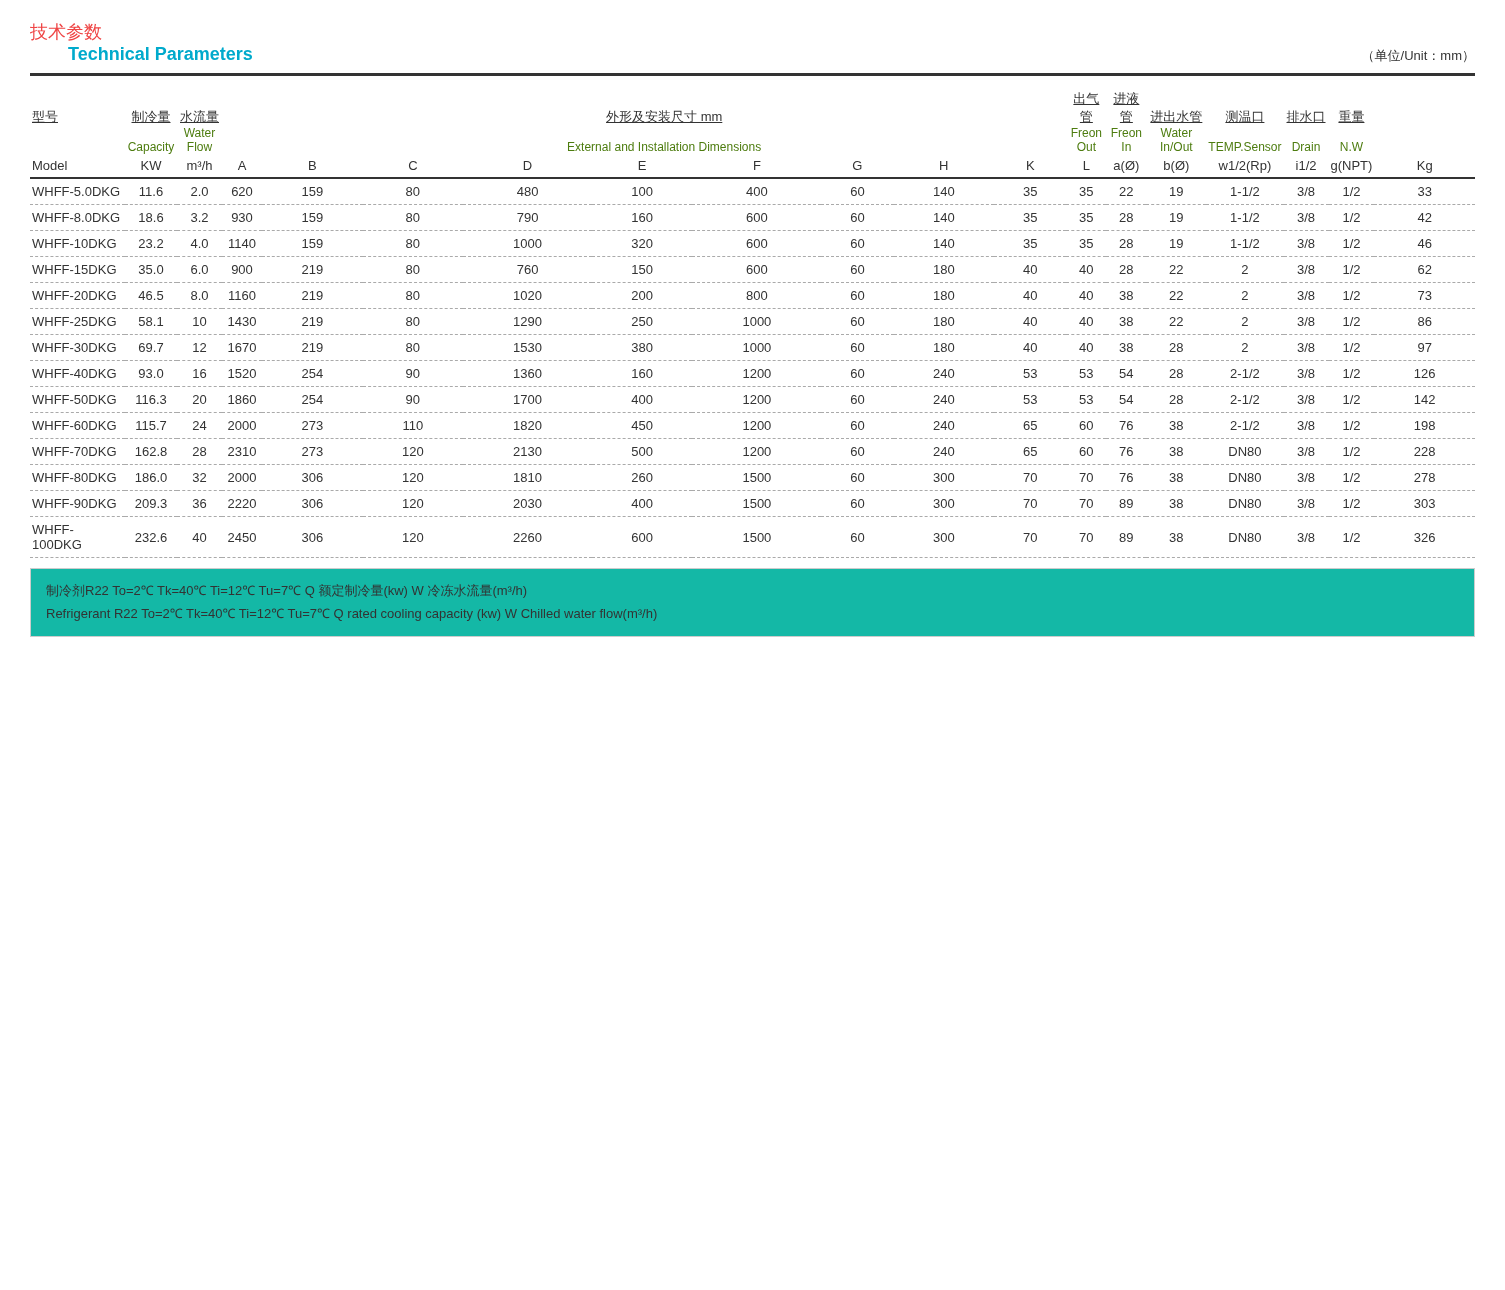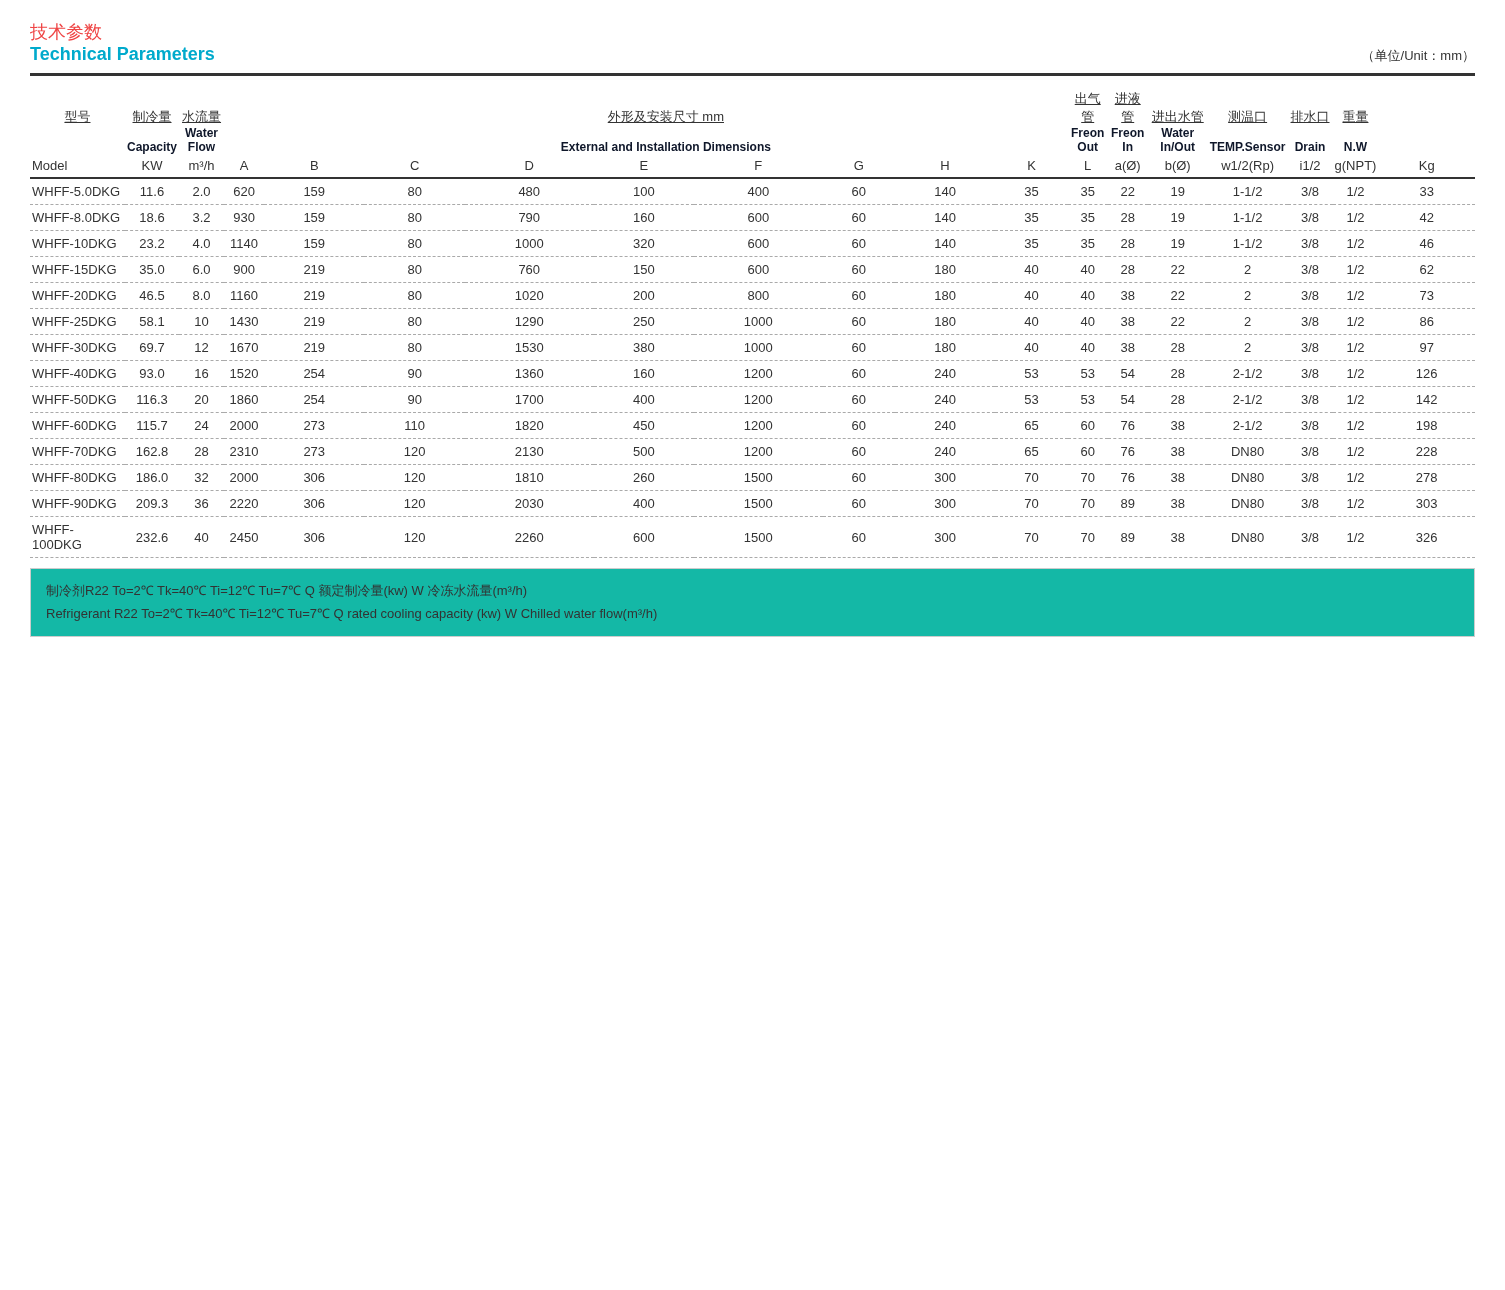--- a/index.html
+++ b/index.html
@@ -17,20 +17,21 @@
     }
     .title-zh {
       color: #ef4444;
       font-size: 18px;
       font-weight: normal;
     }
     .title-en {
       color: #00aacc;
       font-size: 18px;
       font-weight: bold;
+      margin-left: 38px;
     }
     .unit-note {
       text-align: center;
       font-size: 13px;
       color: #333;
     }
     .header-row {
       display: flex;
       justify-content: space-between;
       align-items: flex-end;
@@ -51,30 +52,30 @@
     .col-headers-top th {
       padding: 4px 2px 0 2px;
       font-weight: normal;
       vertical-align: bottom;
       text-align: center;
       border: none;
       font-size: 13px;
       text-decoration: underline;
     }
     .col-headers-top th.left-align {
-      text-align: center;
+      text-align: left;
     }
     .col-headers-sub th {
       padding: 0 2px 2px 2px;
-      font-weight: bold;
+      font-weight: normal;
       vertical-align: bottom;
       text-align: center;
       border: none;
       font-size: 12px;
-      color: #0f172a;
+      color: #4d7c0f;
     }
     .col-headers-sub th.left-align {
       text-align: left;
     }
     .col-units th {
       padding: 2px 2px 4px 2px;
       font-weight: normal;
       text-align: center;
       border: none;
       font-size: 13px;

